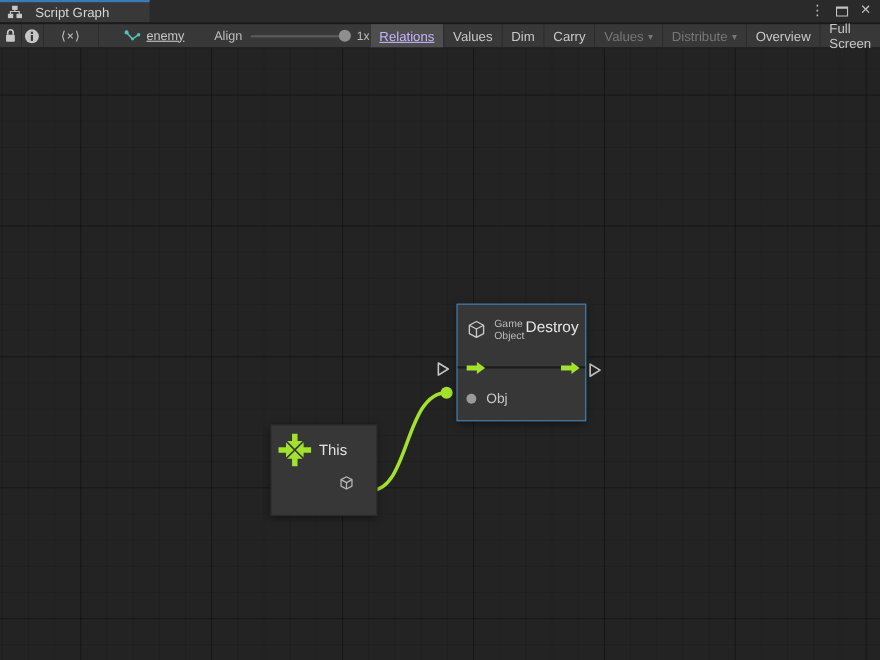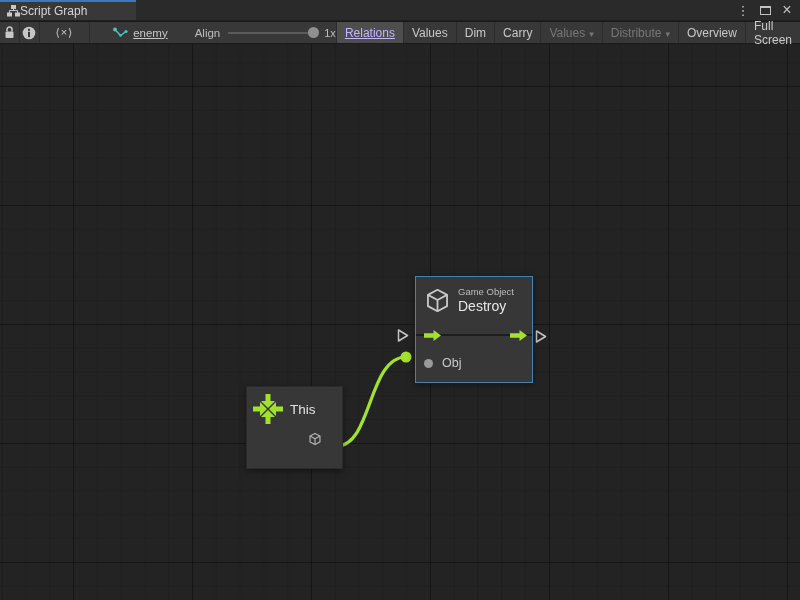--- a/index.html
+++ b/index.html
@@ -14,21 +14,21 @@
     --text:#c6c6c6;
   }
   *{margin:0;padding:0;box-sizing:border-box;}
   html,body{width:800px;height:600px;overflow:hidden;}
   body{font-family:"Liberation Sans","DejaVu Sans",sans-serif;background:#191919;position:relative;color:var(--text);}
 
   
   .titlebar{position:absolute;left:0;top:0;width:800px;height:21px;background:var(--titlebar-bg);
     display:flex;align-items:stretch;border-bottom:1px solid #1f1f1f;}
   .tab{width:136px;background:var(--bar-bg);border-top:2px solid var(--tab-accent-blue);
-    display:flex;align-items:center;gap:0;padding-left:7px;font-size:12px;color:#d6d6d6;}
+    display:flex;align-items:center;gap:12px;padding-left:7px;font-size:12px;color:#d6d6d6;}
   .win-controls{margin-left:auto;display:flex;align-items:center;gap:4px;padding-right:4px;}
   .win-btn{width:18px;height:18px;display:flex;align-items:center;justify-content:center;color:#c2c2c2;font-size:13px;}
   .maxbox{width:11px;height:9px;border:1.6px solid #c2c2c2;border-top-width:2.5px;}
 
   
   .toolbar{position:absolute;left:0;top:22px;width:800px;height:22px;background:var(--bar-bg);
     display:flex;align-items:stretch;border-bottom:1px solid #1a1a1a;font-size:12px;}
   .tb-btn{display:flex;align-items:center;justify-content:center;color:#c8c8c8;border-right:1px solid #2c2c2c;}
   .tb-icon-btn{width:25px;}
   .code-btn{width:64px;font-size:11px;letter-spacing:1px;}
@@ -54,21 +54,21 @@
     background-size:119px 119px,119px 119px,23.8px 23.8px,23.8px 23.8px;
     background-position:73px 0,0 42px,1.6px 0,0 18.2px;}
 
   .wire-layer{position:absolute;left:0;top:0;width:800px;height:556px;pointer-events:none;}
 
   .node{position:absolute;background:var(--node-bg);box-shadow:0 2px 7px rgba(0,0,0,.45);}
   .node-destroy{left:415px;top:232px;width:118px;height:107px;border:1.5px solid var(--selection-blue);}
   .node-this{left:246px;top:342px;width:97px;height:83px;border:1px solid #2b2b2b;}
 
   .nd-header{display:flex;align-items:center;gap:7px;padding:9px 6px 4px 8px;}
-  .nd-titles{display:flex;flex-direction:column;gap:1px;}
+  .nd-titles{display:flex;flex-direction:row;gap:1px;}
   .nd-category{font-size:9.5px;color:#bdbdbd;}
   .nd-title{font-size:14px;color:#e6e6e6;}
   .flow-row{position:relative;height:26px;margin-top:4px;}
   .relation-line{position:absolute;left:0;right:0;top:12px;height:2px;background:#1c1c1c;}
   .flow-arrow{position:absolute;top:7.5px;}
   .flow-arrow.in{left:8px;}
   .flow-arrow.out{right:5px;}
   .port-row{display:flex;align-items:center;gap:9px;padding:8px 0 0 8px;}
   .port-dot{width:9px;height:9px;border-radius:50%;background:#9a9a9a;}
   .port-label{font-size:12.5px;color:#c9c9c9;}

